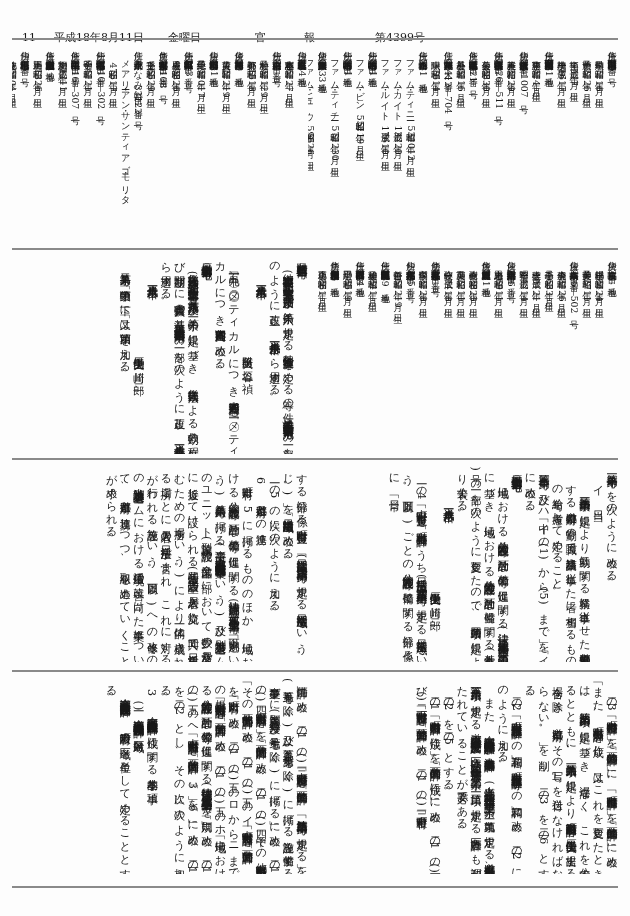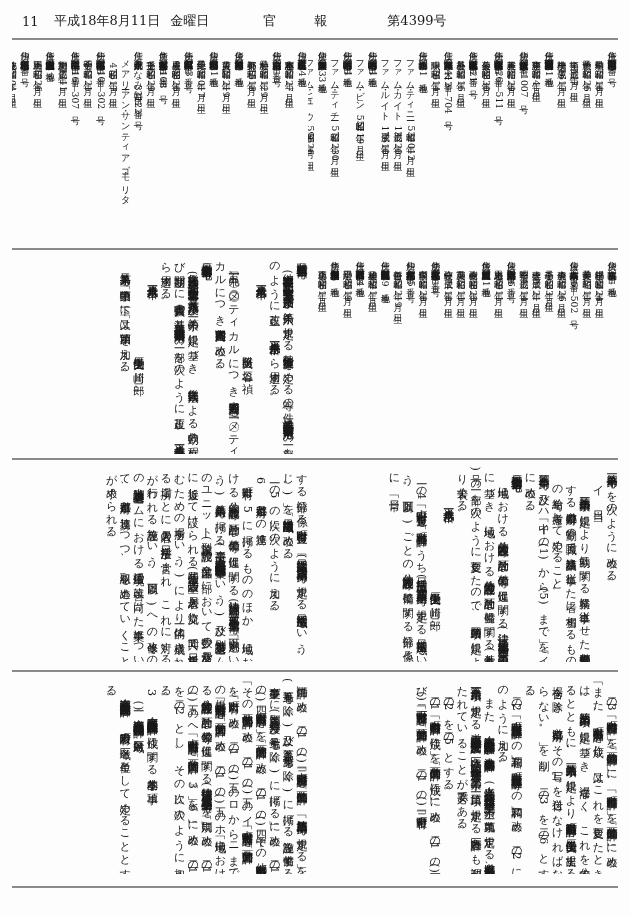--- a/index.html
+++ b/index.html
@@ -1,21 +1,21 @@
 <!DOCTYPE html>
 <html><head>
 <meta charset="utf-8">
 <style>
   html, body { margin: 0; padding: 0; background: #fdfdfd; }
   body { width: 630px; height: 916px; position: relative; overflow: hidden;
          font-family: "DejaVu Serif", "Liberation Serif", serif; color: #1a1a1a; }
-  .header { position: absolute; top: 12px; left: 22px; right: 12px; height: 18px;
-            font-size: 13px; display: flex; align-items: center; white-space: nowrap; }
+  .header { position: absolute; top: 28px; left: 22px; right: 12px; height: 18px;
+            font-size: 11px; display: flex; align-items: center; white-space: nowrap; }
   .header .page-num { width: 32px; }
-  .header .date { margin-right: 10px; }
+  .header .date { margin-right: 24px; }
   .header .weekday { margin-right: 54px; }
   .header .kan { margin-right: 38px; }
   .header .hou { margin-right: 60px; }
   .rule { position: absolute; left: 12px; right: 12px; height: 1.5px; background: #8a8a8a; }
   .band { position: absolute; left: 12px; right: 12px; display: flex; flex-direction: row-reverse; }
   .col { writing-mode: vertical-rl; overflow: hidden; height: 100%; }
   .col p { margin: 0; }
   
   .roster { font-size: 9.2px; line-height: 12.6px; letter-spacing: 0px; }
   .roster .entry { display: block; }

